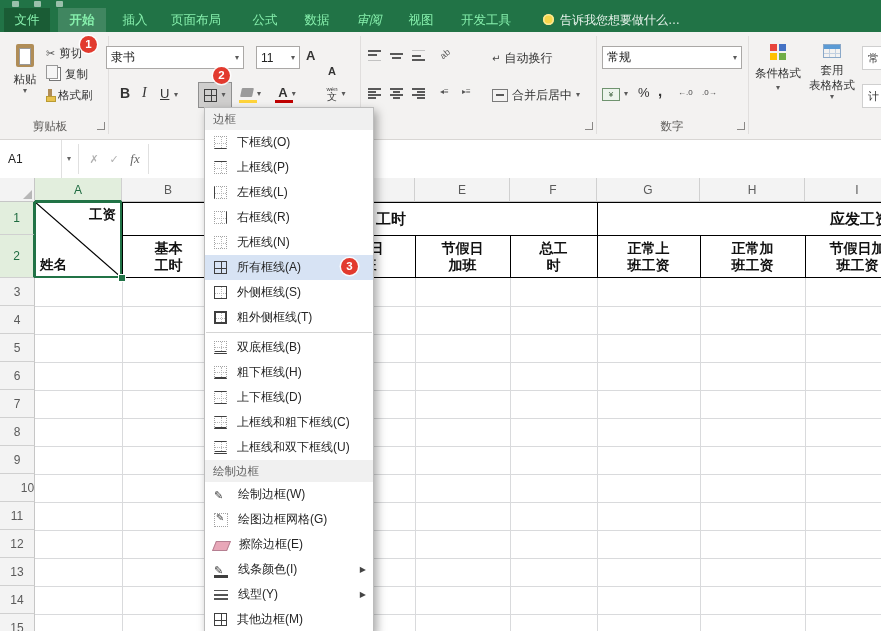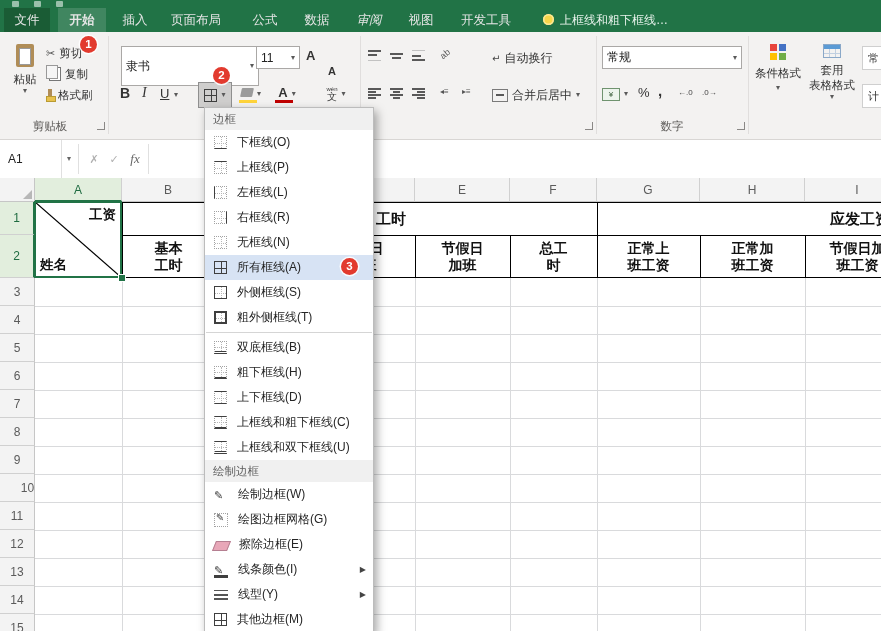--- a/index.html
+++ b/index.html
@@ -5,21 +5,21 @@
   html,body{margin:0;padding:0;}
   body{width:881px;height:631px;overflow:hidden;background:#fff;
        font-family:"Liberation Sans","DejaVu Sans",sans-serif;
        -webkit-font-smoothing:antialiased;}
   #app{position:relative;width:881px;height:631px;overflow:hidden;}
   .abs{position:absolute;}
 
   
   #tabsbar{left:0;top:0;width:881px;height:32px;background:#217346;}
   .qa{width:7px;height:6px;top:1px;background:rgba(255,255,255,.55);border-radius:1px;}
-  .tab{top:8px;height:24px;line-height:24px;text-align:center;color:#e5e5e5;font-size:12.5px;cursor:default;}
+  .tab{top:8px;height:24px;line-height:24px;text-align:center;color:#86efac;font-size:12.5px;cursor:default;}
   .tab.file{background:#1a5c35;}
   .tab.active{background:rgba(255,255,255,.14);font-weight:bold;}
   #tellme{top:8px;height:24px;line-height:24px;color:#e8f3ec;font-size:12px;}
   #bulb{top:14px;width:11px;height:11px;border-radius:50%;background:#f7d64a;box-shadow:inset 0 0 0 1.5px #fbe99a;}
 
   
   #ribbon{left:0;top:32px;width:881px;height:107px;background:#f3f2f1;border-bottom:1px solid #d8d6d4;}
   .gsep{top:4px;width:1px;height:98px;background:#e0dedd;}
   .glabel{top:86px;height:16px;line-height:16px;font-size:11.5px;color:#5d5b59;text-align:center;}
   .launcher{top:90px;width:7px;height:7px;border-right:1px solid #8a8886;border-bottom:1px solid #8a8886;}
@@ -171,21 +171,21 @@
     <div class="abs tab file" style="left:4px;width:46px;">文件</div>
     <div class="abs tab active" style="left:58px;width:48px;">开始</div>
     <div class="abs tab" style="left:114px;width:42px;text-align:center;">插入</div>
     <div class="abs tab" style="left:162px;width:68px;">页面布局</div>
     <div class="abs tab" style="left:244px;width:42px;">公式</div>
     <div class="abs tab" style="left:296px;width:42px;">数据</div>
     <div class="abs tab" style="left:348px;width:42px;font-style:italic;">审阅</div>
     <div class="abs tab" style="left:400px;width:42px;">视图</div>
     <div class="abs tab" style="left:452px;width:68px;">开发工具</div>
     <div class="abs" id="bulb" style="left:543px;"></div>
-    <div class="abs" id="tellme" style="left:560px;">上框线和粗下框线…</div>
+    <div class="abs" id="tellme" style="left:560px;">告诉我您想要做什么…</div>
   </div>
 
   <div class="abs" id="ribbon">
     <div class="abs gsep" style="left:108px;"></div>
     <div class="abs gsep" style="left:360px;"></div>
     <div class="abs gsep" style="left:596px;"></div>
     <div class="abs gsep" style="left:748px;"></div>
 
     <div class="abs" style="left:6px;top:8px;width:38px;height:74px;display:flex;flex-direction:column;align-items:center;">
       <span class="clipicon" style="margin-top:4px;"></span>
@@ -200,21 +200,21 @@
       <span class="copicon"></span>
       <span class="smalllbl">复制</span>
     </div>
     <div class="abs rbtn" style="left:46px;top:54px;height:18px;">
       <span class="fpicon"></span>
       <span class="smalllbl">格式刷</span>
     </div>
     <div class="abs glabel" style="left:0;width:100px;">剪贴板</div>
     <div class="abs launcher" style="left:97px;"></div>
 
-    <div class="abs combo" style="left:121px;top:14px;width:138px;height:40px;text-align:center;">
+    <div class="abs combo" style="left:106px;top:14px;width:138px;height:23px;text-align:center;">
       <span>隶书</span>
         <span class="dar">▾</span>
     </div>
     <div class="abs combo" style="left:256px;top:14px;width:44px;height:23px;">
       <span>11</span>
         <span class="dar">▾</span>
     </div>
     <div class="abs afont" style="left:306px;top:16px;">A</div>
     <div class="abs afont" style="left:328px;top:18px;font-size:11px;">A</div>
 

